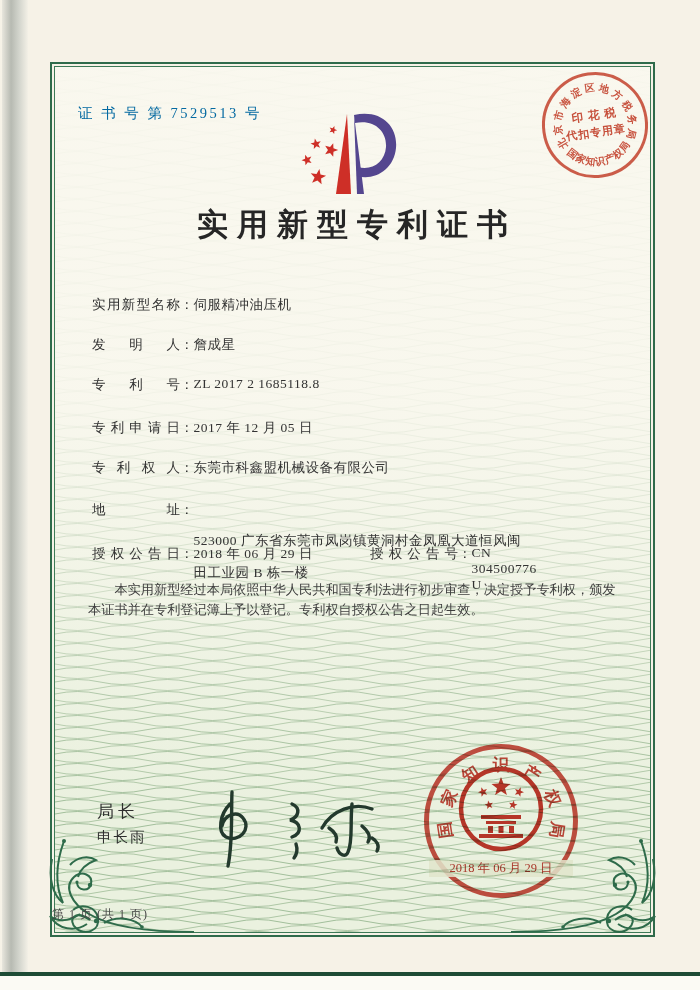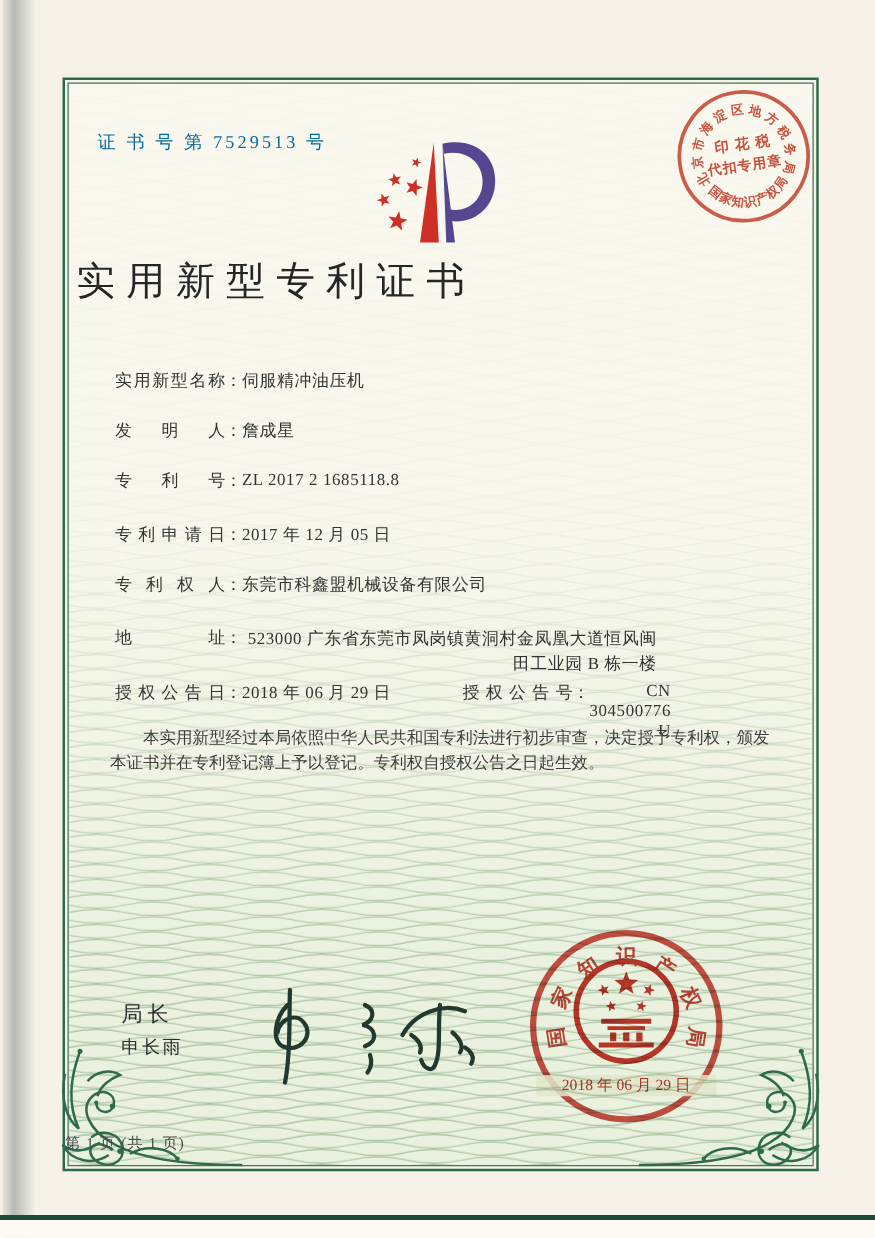--- a/index.html
+++ b/index.html
@@ -15,28 +15,28 @@
   .frame{position:absolute;left:50px;top:62px;width:601px;height:871px;
          border:2px solid #2f6b4b;}
   .frame-inner-line{position:absolute;inset:2px;border:1px solid #3d7a57;pointer-events:none;}
   .guilloche{position:absolute;inset:3px;}
   .lighten{position:absolute;inset:3px;pointer-events:none;
       background:linear-gradient(180deg,rgba(250,248,239,.96) 0%,rgba(250,248,239,.9) 38%,
       rgba(250,248,239,.55) 56%,rgba(250,248,239,.18) 72%,rgba(250,248,239,0) 86%);}
 
   .cert-no{position:absolute;left:26px;top:40px;font-size:14.5px;letter-spacing:2.5px;color:#0369a1;}
   .logo{position:absolute;left:245px;top:46px;width:110px;height:90px;}
-  .title{position:absolute;left:0;top:140px;width:100%;text-align:left;
-         font-size:31px;font-weight:400;letter-spacing:9px;color:#262626;text-indent:9px;}
+  .title{position:absolute;left:0;top:140px;width:100%;text-align:center;
+         font-size:31px;font-weight:700;letter-spacing:9px;color:#262626;text-indent:9px;}
 
   .row{position:absolute;left:40px;display:flex;align-items:flex-start;font-size:13.5px;color:#333;}
   .flabel{display:inline-block;width:88px;text-align:justify;text-align-last:justify;flex:none;}
   .colon{flex:none;}
-  .fvalue{letter-spacing:.5px;text-align:right;}
-  .addr-val{width:332px;line-height:20px;}
+  .fvalue{letter-spacing:.5px;}
+  .addr-val{width:332px;line-height:32px;margin-top:24px;}
   .grant-right{position:absolute;left:278px;top:0;display:flex;font-size:13.5px;}
 
   .paras{position:absolute;left:36px;top:516px;width:528px;}
   .paras p{margin:0;font-size:13.2px;line-height:19.6px;text-indent:2em;color:#3e3e3e;
            font-family:"Liberation Serif","DejaVu Serif",serif;}
 
   .signer-title{position:absolute;left:45px;top:736px;font-size:17px;letter-spacing:4px;color:#2e2e2e;}
   .signer-name{position:absolute;left:45px;top:764px;font-size:14.5px;letter-spacing:2px;color:#2e2e2e;}
   .signature{position:absolute;left:148px;top:720px;width:210px;height:95px;}
 

